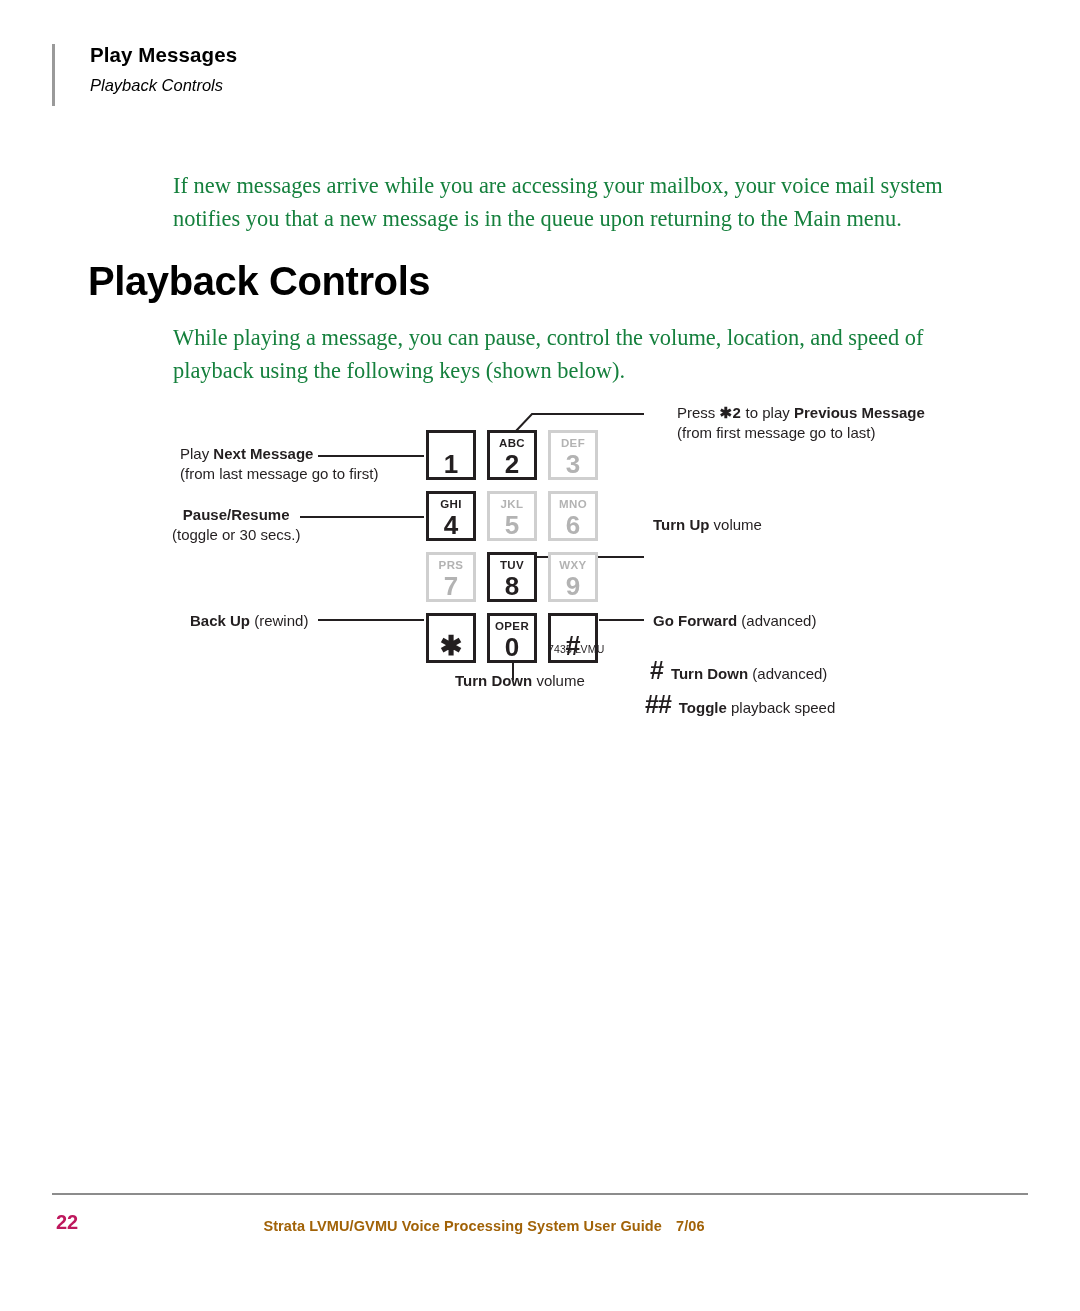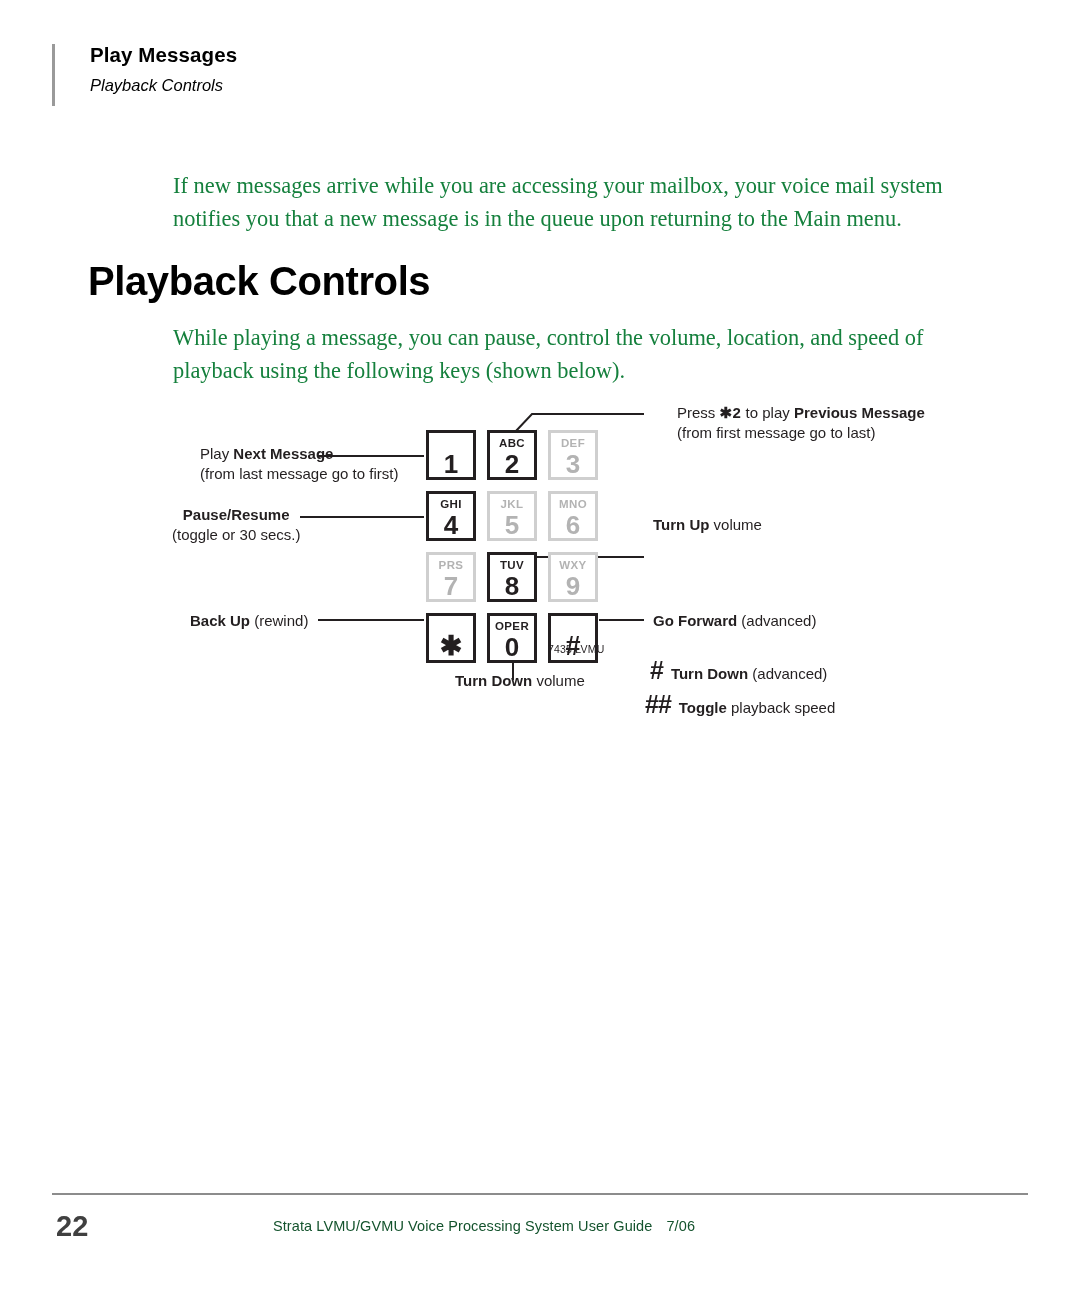--- a/index.html
+++ b/index.html
@@ -179,34 +179,34 @@
     left: 52px;
     top: 1193px;
     width: 976px;
     height: 2px;
     background: #8c8c8c;
   }
   .footer-page {
     position: absolute;
     left: 56px;
     top: 1212px;
-    font-size: 29px;
-    font-weight: bold;
-    color: #404040;
+    font-size: 20px;
+    font-weight: bold;
+    color: #be185d;
     line-height: 1;
   }
   .footer-text {
     position: absolute;
     left: 0;
     top: 1218px;
     width: 968px;
     text-align: center;
     font-size: 14.5px;
-    font-weight: normal;
-    color: #14532d;
+    font-weight: bold;
+    color: #a16207;
     letter-spacing: 0.1px;
   }
   .footer-text .date { margin-left: 14px; }
 </style>
 </head>
 <body>
 
 <div class="page-header">
   <div class="hdr-title">Play Messages</div>
   <div class="hdr-sub">Playback Controls</div>
@@ -288,21 +288,21 @@
       <span class="digit">0</span>
     </div>
     <div class="key on no-letters">
       <span class="letters"></span>
       <span class="digit glyph-hash">#</span>
     </div>
   </div>
 
   <div class="model-label">7435 LVMU</div>
 
-  <div class="callout left" style="left:180px; top:54px;margin-left:20px;">
+  <div class="callout left" style="left:180px; top:54px;">
     <span>Play </span><span class="b">Next Message</span>
     <span class="sub">(from last message go to first)</span>
   </div>
 
   <div class="callout left" style="left:172px; top:115px;text-align:center;">
     <span class="b">Pause/Resume</span>
     <span class="sub">(toggle or 30 secs.)</span>
   </div>
 
   <div class="callout left" style="left:190px; top:221px;">

